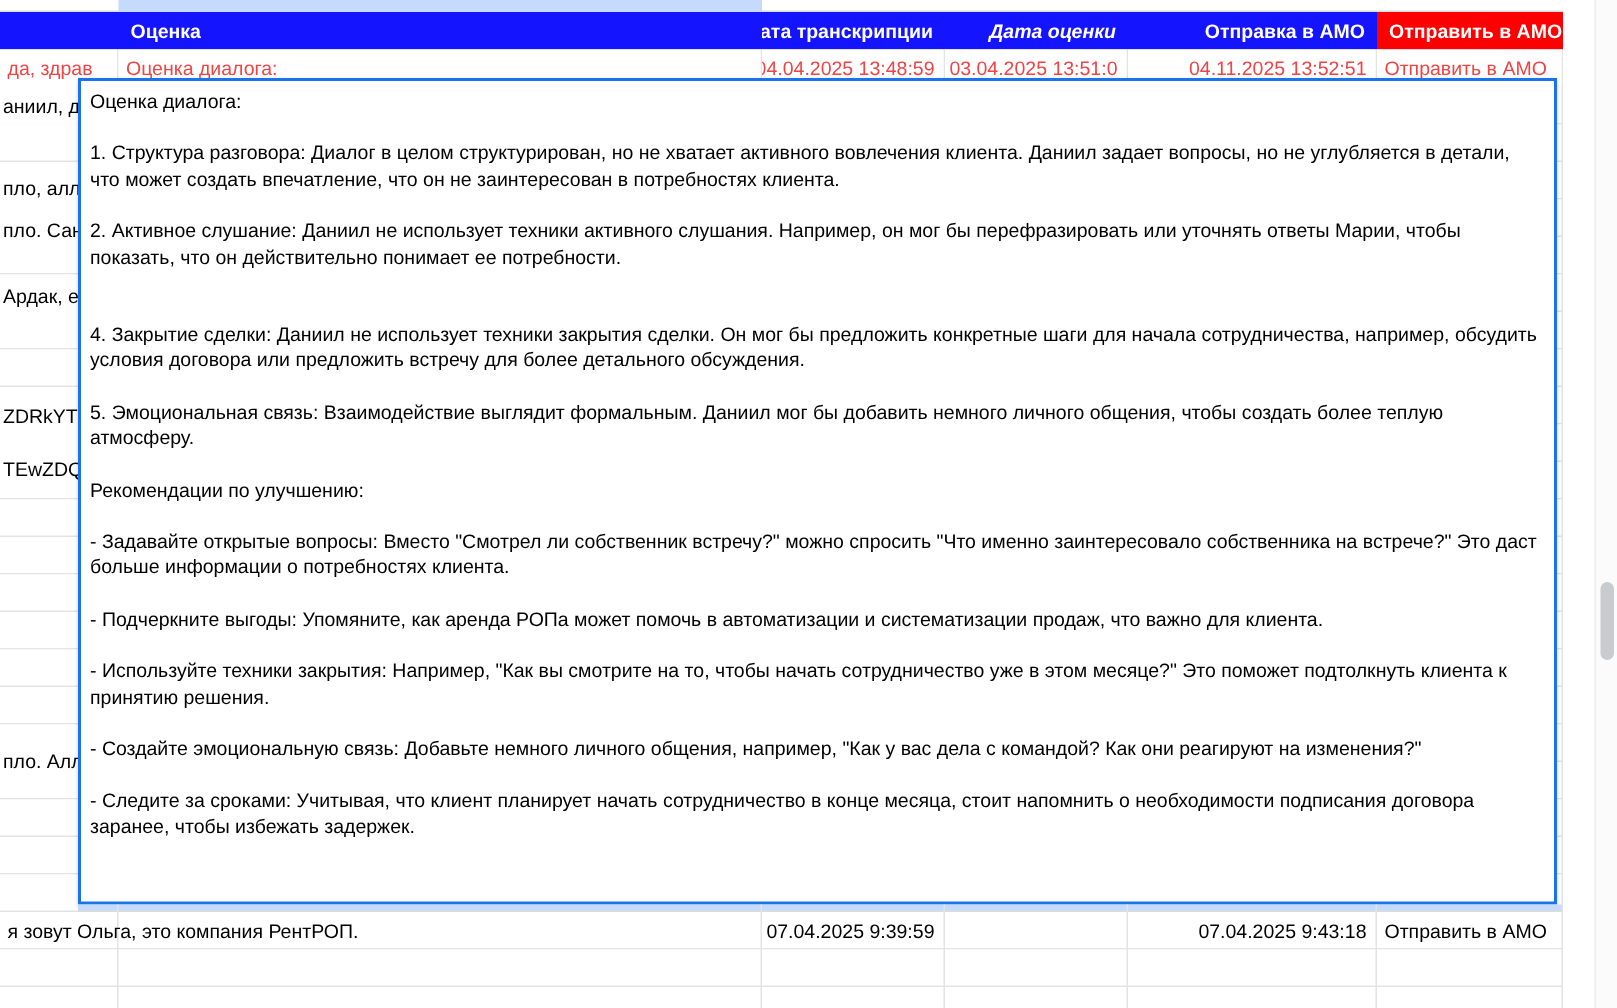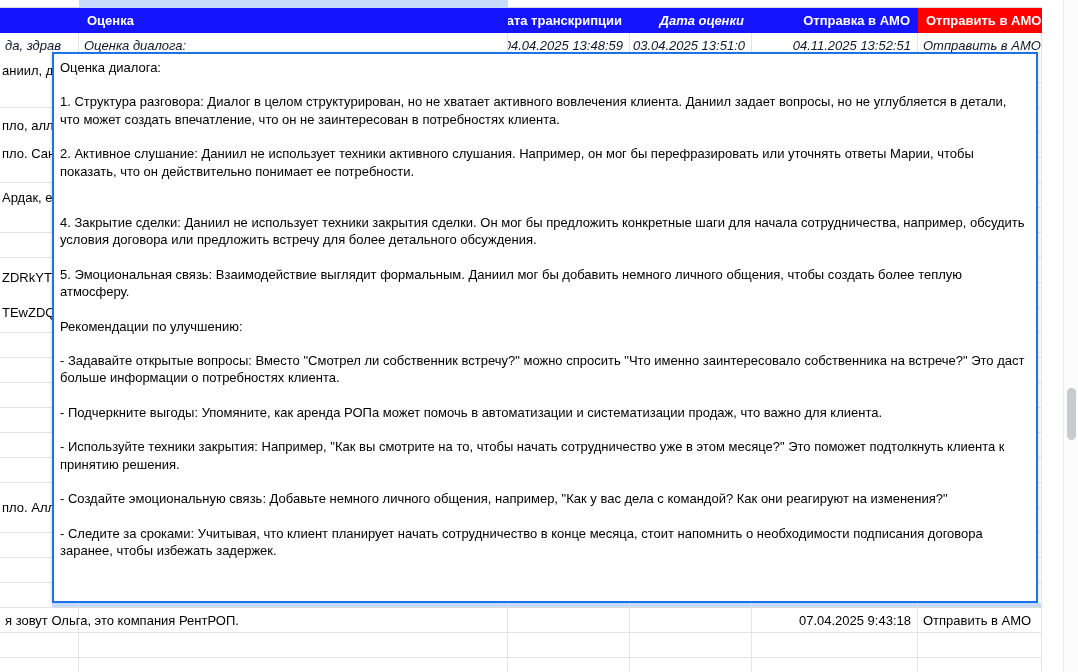--- a/index.html
+++ b/index.html
@@ -62,25 +62,24 @@
   .hdr-cell.red { background: #ff0000; }
   .hdr-left  { justify-content: flex-start; padding-left: 8px; }
   .hdr-right { justify-content: flex-end;  padding-right: 8px; }
 
   
   .drow {
     position: absolute;
     top: 33px; height: 25px;
     display: flex; align-items: center;
     font-size: 13px;
-    color: #0f172a;
-    white-space: nowrap;
-    overflow: hidden;
-    background: #ffffff;
-    font-style: italic;
+    color: #ef4444;
+    white-space: nowrap;
+    overflow: hidden;
+    background: #ffffff;
   }
   .drow.r { justify-content: flex-end; padding-right: 6px; }
   .drow.l { justify-content: flex-start; padding-left: 5px; }
 
   
   .leftcell {
     position: absolute;
     left: 0; width: 78px; height: 25px;
     display: flex; align-items: center;
     padding-left: 2px;
@@ -250,20 +249,21 @@
   <div class="grid-row" style="top:658px;"></div>
 
   <div class="vline" style="left:78px;  top:603px; height:69px;"></div>
   <div class="vline" style="left:507px; top:603px; height:69px;"></div>
   <div class="vline" style="left:629px; top:603px; height:69px;"></div>
   <div class="vline" style="left:751px; top:603px; height:69px;"></div>
   <div class="vline" style="left:917px; top:603px; height:69px;"></div>
   <div class="vline" style="left:1041px;top:603px; height:69px;"></div>
 
   <div class="brow l" style="left:0;top:608px;width:330px;">я зовут Ольга, это компания РентРОП.</div>
+  <div class="brow r" style="left:508px;top:608px;width:121px;">07.04.2025 9:39:59</div>
   <div class="brow r" style="left:630px;top:608px;width:121px;"></div>
   <div class="brow r" style="left:752px;top:608px;width:165px;">07.04.2025 9:43:18</div>
   <div class="brow l" style="left:918px;top:608px;width:123px;">Отправить в АМО</div>
 
   <div id="rail"></div>
   <div id="scroll-track">
     <div id="scroll-thumb"></div>
   </div>
 
 </div>

